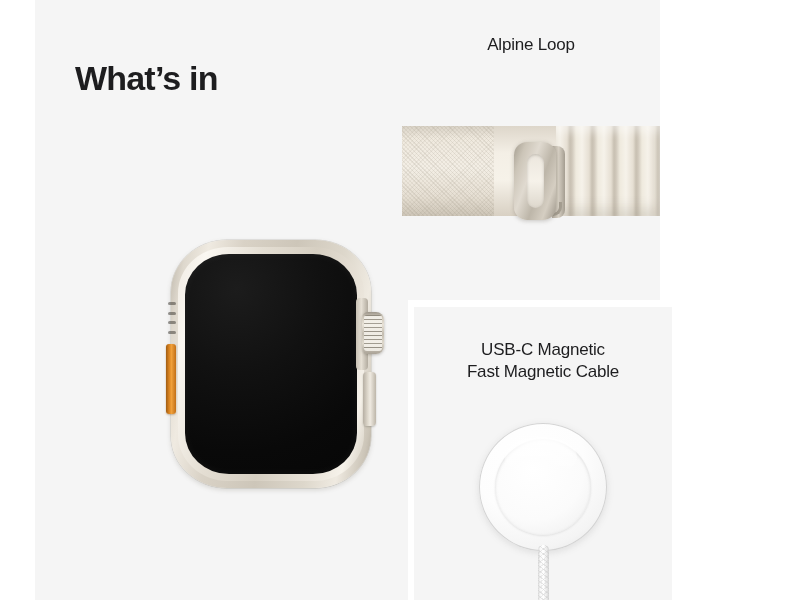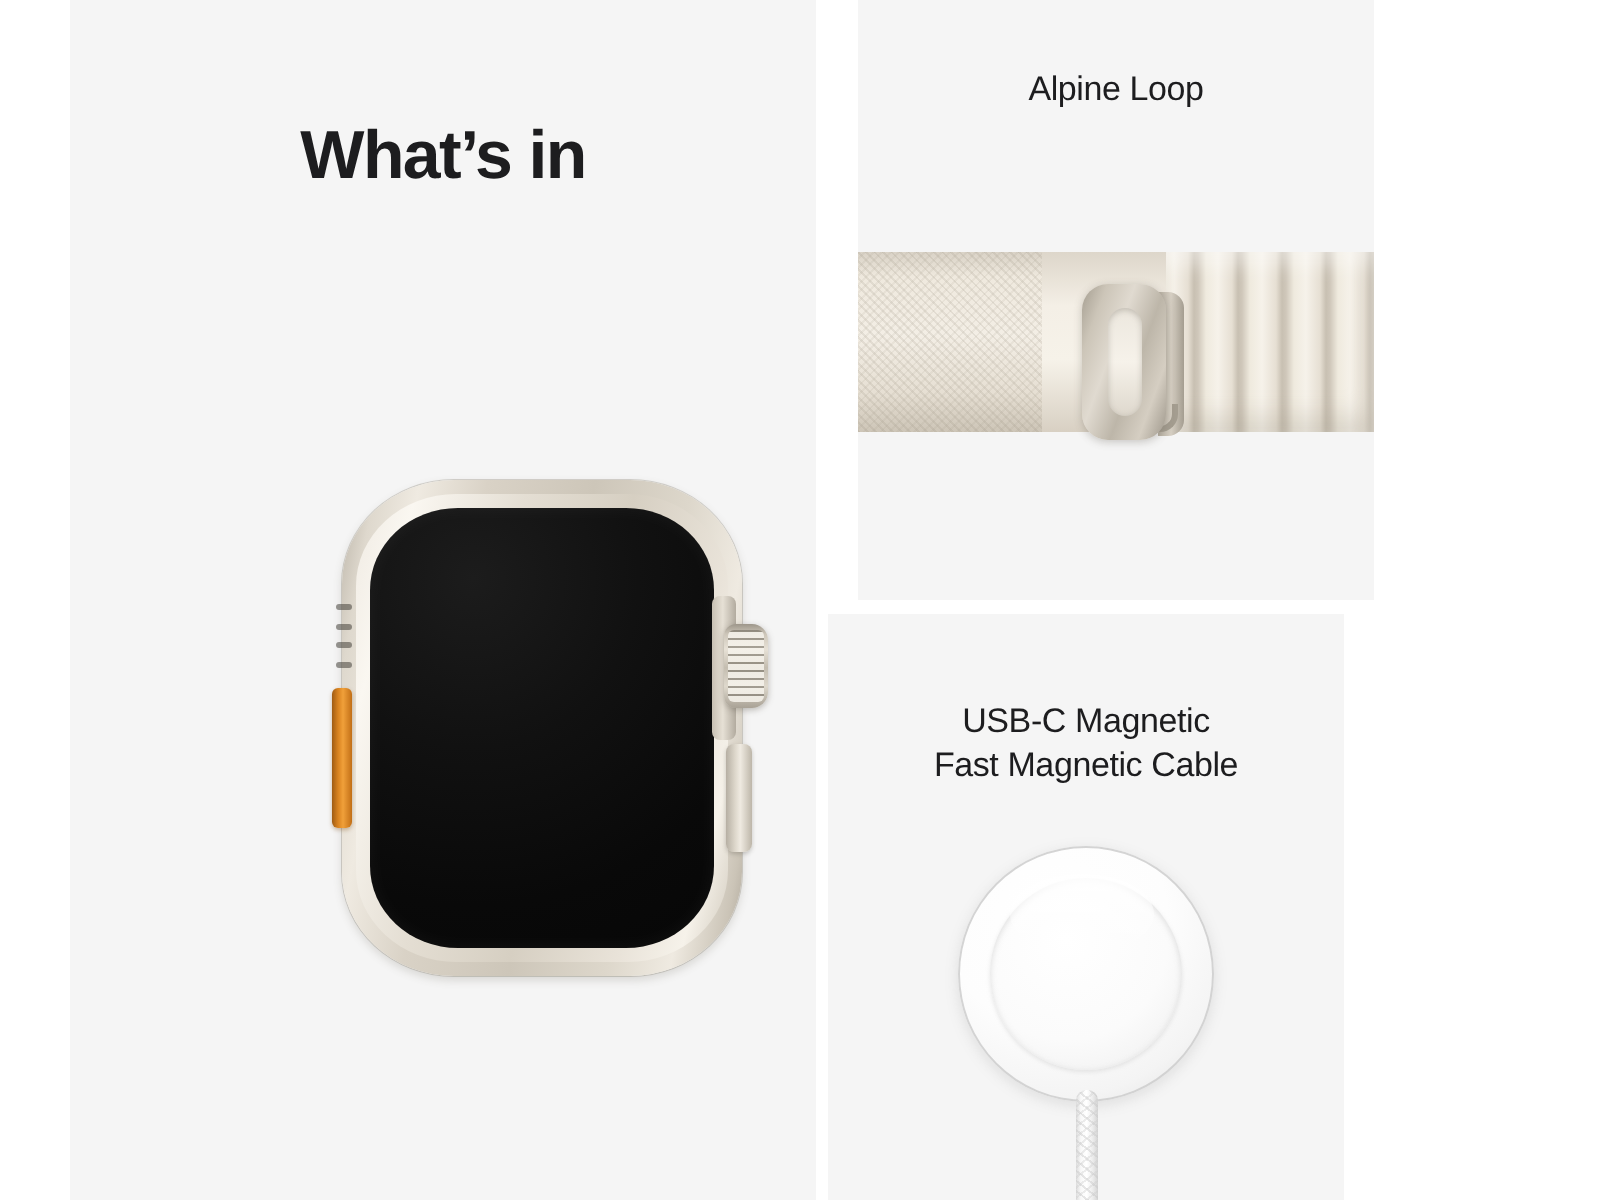--- a/index.html
+++ b/index.html
@@ -29,40 +29,39 @@
   }
 
   #panel-box {
     left: 35px;
     top: 0px;
     width: 373px;
     height: 600px;
   }
 
   #panel-band {
-    left: 429px;
+    left: 402px;
     top: 0px;
     width: 258px;
     height: 300px;
   }
 
   #panel-charger {
     left: 414px;
     top: 307px;
     width: 258px;
     height: 293px;
   }
 
   
   .title-box {
     position: absolute;
     left: 0;
     right: 0;
     top: 58px;
-    text-align: center;
     font-size: 34px;
     line-height: 1.22;
     font-weight: 700;
     letter-spacing: -0.8px;
     color: #1d1d1f;
     padding: 0 40px;
   }
 
   .panel-label {
     position: absolute;
@@ -70,21 +69,21 @@
     right: 0;
     text-align: center;
     font-size: 17px;
     line-height: 1.32;
     font-weight: 400;
     letter-spacing: -0.2px;
     color: #1d1d1f;
   }
 
   #label-band { top: 34px; }
-  #label-charger { top: 43px; }
+  #label-charger { top: 32px; }
 
   
   #watch {
     position: absolute;
     left: 128px;
     top: 240px;
     width: 222px;
     height: 248px;
   }
 

